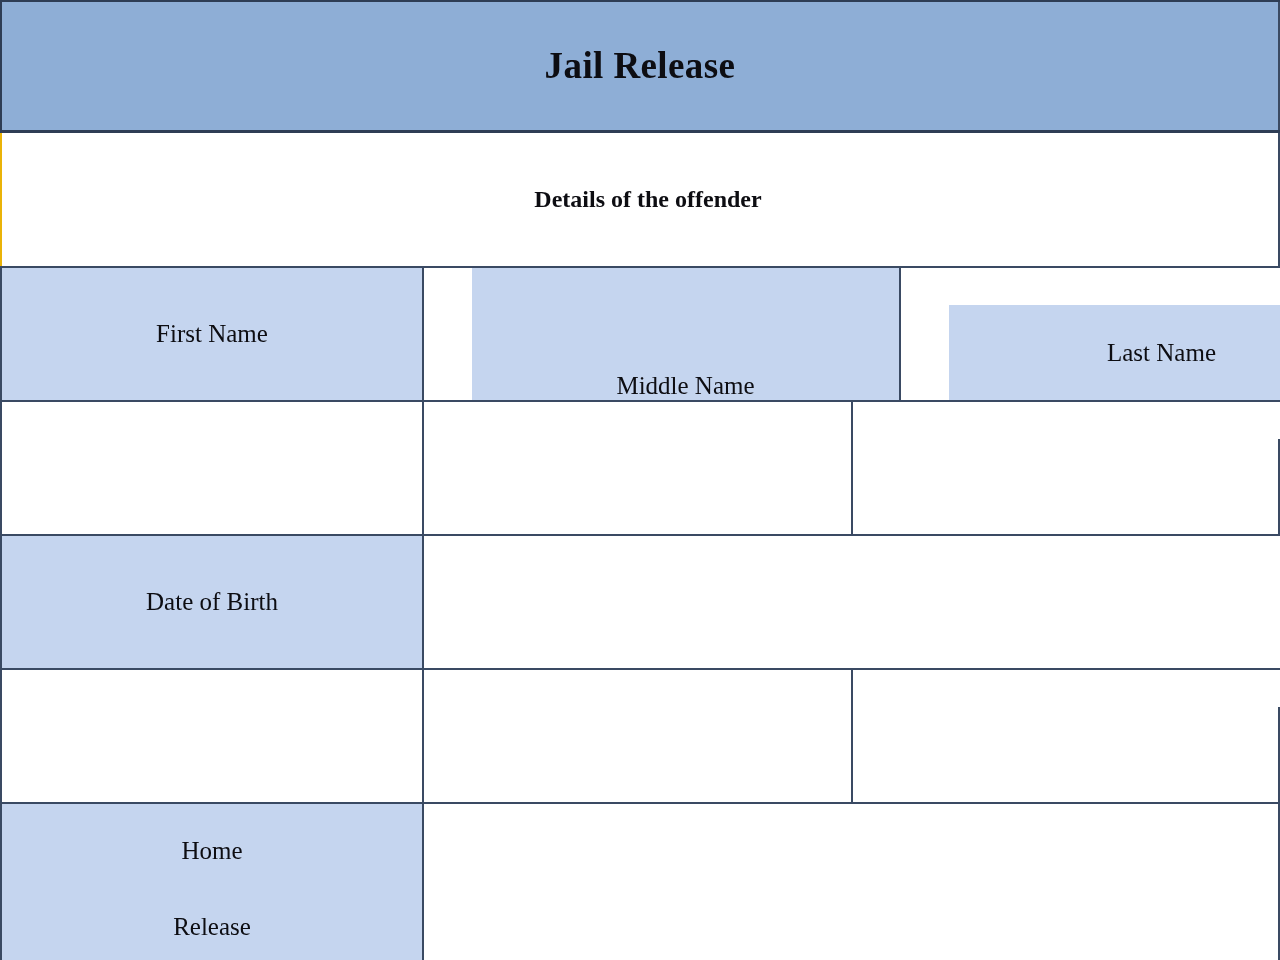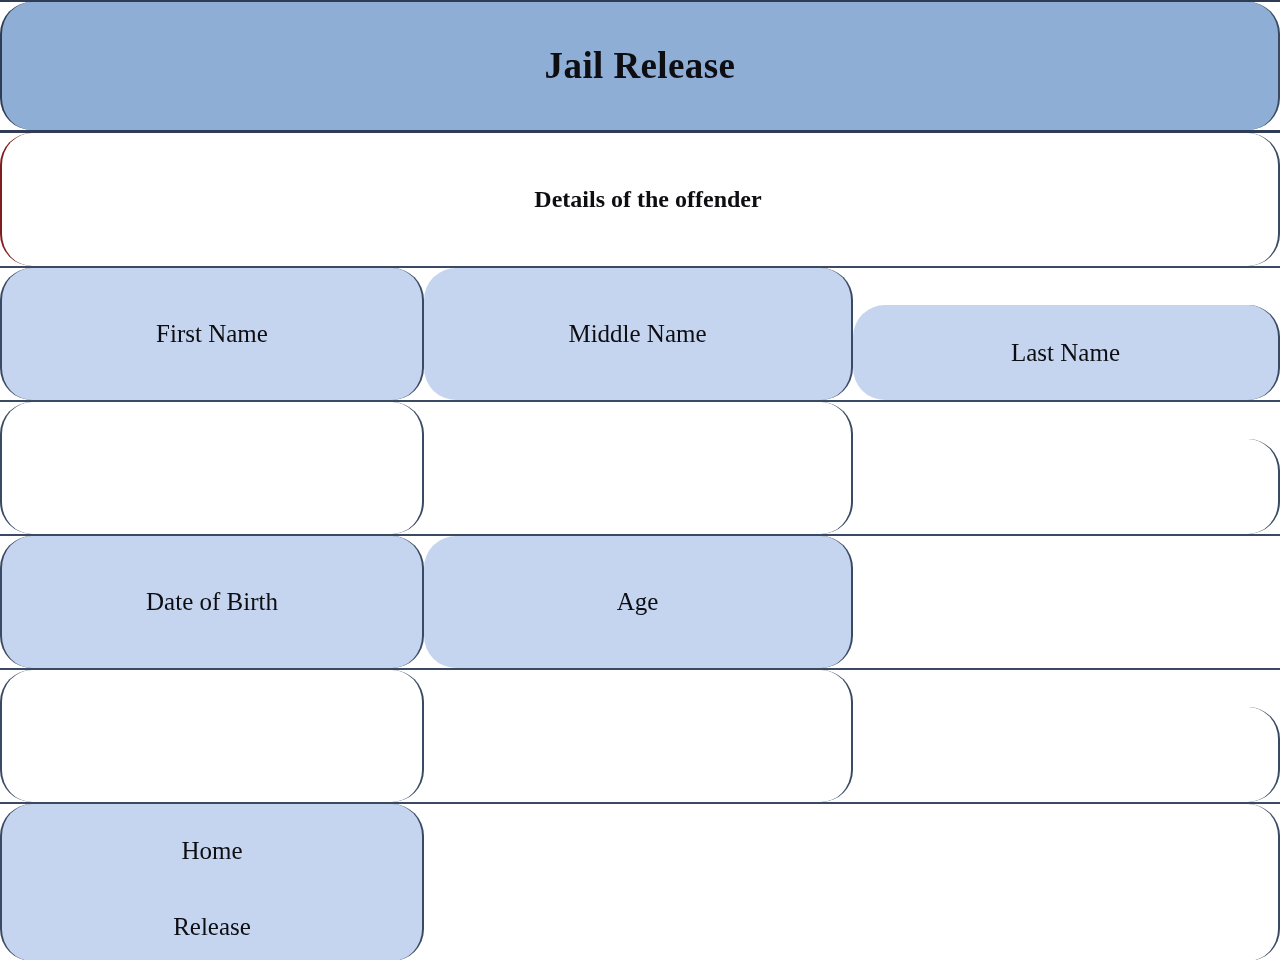--- a/index.html
+++ b/index.html
@@ -33,29 +33,28 @@
     border-bottom: 2px solid #3a4a63;
   }
   .cell {
     box-sizing: border-box;
     display: flex;
     align-items: center;
     justify-content: center;
     text-align: center;
     overflow: hidden;
     border-right: 2px solid #3a4a63;
-    border-radius: 32px;
   }
   .cell:last-child {
     border-right: 2px solid #3a4a63;
   }
 
   
   .col-1 { width: 424px; flex: 0 0 424px; }
-  .col-2 { width: 429px; flex: 0 0 429px; }
+  .col-2 { width: 429px; flex: 0 0 429px; align-items: flex-end; }
   .col-3 { width: 427px; flex: 0 0 427px; margin-top: 37px; }
   .col-rest { width: 856px; flex: 0 0 856px; }
 
   
   .banner-row {
     height: 133px;
     flex: 0 0 133px;
     border-bottom: 3px solid #2e3d55;
     border-top: 2px solid #2e3d55;
   }
@@ -77,32 +76,33 @@
   .subtitle-row {
     height: 135px;
     flex: 0 0 135px;
     border-bottom: 2px solid #3a4a63;
   }
   .subtitle-cell {
     width: 100%;
     flex: 1 1 auto;
     background: #ffffff;
     border-right: 2px solid #6d86ab;
-    border-left: 2px solid #7f1d1d;
+    border-left: 2px solid #eab308;
     padding-left: 16px;
   }
   .subtitle-text {
     font-size: 24px;
     font-weight: bold;
   }
 
   
   .label-row {
     height: 134px;
     flex: 0 0 134px;
+    gap: 48px;
   }
   .label-cell {
     background: #c5d5ef;
     border-left: 2px solid #3a4a63;
   }
   .label-cell + .label-cell { border-left: none; }
   .label-text {
     font-size: 25px;
     font-weight: normal;
   }
@@ -183,23 +183,20 @@
     </div>
     <div class="cell value-cell col-3">
       <span class="value-text"></span>
     </div>
   </div>
 
   <div class="row label-row">
     <div class="cell label-cell col-1">
       <span class="label-text">Date of Birth</span>
     </div>
-    <div class="cell label-cell col-2">
-      <span class="label-text">Age</span>
-    </div>
   </div>
 
   <div class="row value-row">
     <div class="cell value-cell col-1">
       <span class="value-text"></span>
     </div>
     <div class="cell value-cell col-2">
       <span class="value-text"></span>
     </div>
     <div class="cell value-cell col-3">

